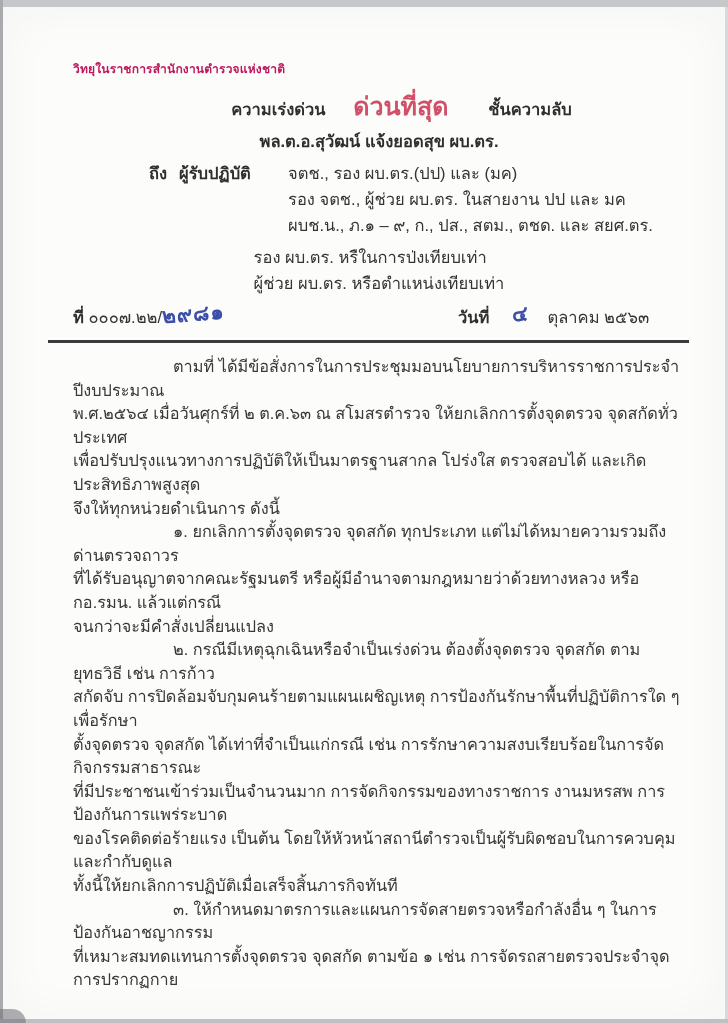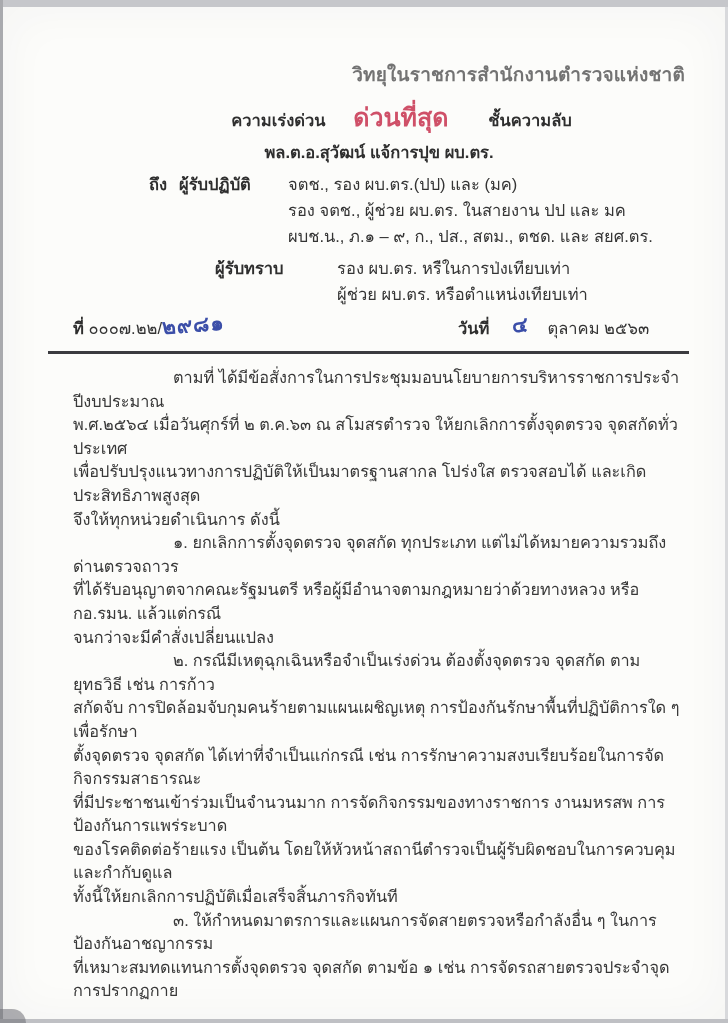--- a/index.html
+++ b/index.html
@@ -17,21 +17,21 @@
     box-shadow:inset 0 0 50px rgba(60,60,70,.04);
   }
   .edge-top{position:absolute;left:0;top:0;width:728px;height:7px;background:#c6c7cb;}
   .edge-left{position:absolute;left:0;top:0;width:3px;height:1023px;background:#a9aaae;}
   .edge-bottom{position:absolute;left:0;bottom:0;width:728px;height:4px;background:#bfc0c4;}
   .corner-blot{position:absolute;left:0;bottom:0;width:26px;height:14px;background:#6f7076;border-radius:0 14px 0 0;opacity:.55;}
 
   .content{position:relative;padding:52px 40px 0 70px;color:#343434;}
 
   .doc-title{
-    text-align:right;font-size:19px;font-weight:700;color:#737373;letter-spacing:.2px;
+    text-align:left;font-size:12px;font-weight:700;color:#be185d;letter-spacing:.2px;
   }
 
   .meta{margin-top:18px;font-size:16.5px;}
   .meta-row{display:flex;align-items:flex-start;line-height:26px;margin-bottom:6px;justify-content:center;}
   .lbl{font-weight:700;color:#2e2e2e;}
   .ml-45{margin-left:45px;}
   .ml-28{margin-left:44px;}
   .label-col{width:122px;flex:0 0 auto;}
   .label-col-wide{width:139px;flex:0 0 auto;}
   .to-label .word-gap{display:inline-block;width:12px;}
@@ -69,34 +69,33 @@
 
       <div class="meta">
 
         <div class="meta-row">
           <span class="lbl ml-45 label-col">ความเร่งด่วน</span>
           <span class="urgency-value" style="color:#cf5068;">ด่วนที่สุด</span>
           <span class="lbl">ชั้นความลับ</span>
         </div>
 
         <div class="meta-row">
-          <span class="bold-val">พล.ต.อ.สุวัฒน์  แจ้การปุข ผบ.ตร.</span>
+          <span class="bold-val">พล.ต.อ.สุวัฒน์  แจ้งยอดสุข ผบ.ตร.</span>
         </div>
 
         <div class="meta-row">
           <span class="lbl ml-28 label-col-wide to-label"><span>ถึง</span><span class="word-gap"></span><span>ผู้รับปฏิบัติ</span></span>
           <span class="val-lines">
               <div class="tline">จตช., รอง ผบ.ตร.(ปป) และ (มค)</div>
               <div class="tline">รอง จตช., ผู้ช่วย ผบ.ตร. ในสายงาน ปป และ มค</div>
               <div class="tline">ผบช.น., ภ.๑ – ๙, ก., ปส., สตม., ตชด. และ สยศ.ตร.</div>
             </span>
         </div>
 
         <div class="meta-row">
-          <span class="lbl ml-45 label-col">ผู้รับทราบ</span>
           <span class="val-lines">
               <div class="tline">รอง ผบ.ตร. หรืในการป่งเทียบเท่า</div>
               <div class="tline">ผู้ช่วย ผบ.ตร. หรือตำแหน่งเทียบเท่า</div>
             </span>
         </div>
       </div>
 
       <div class="ref-row">
         <span class="ref-left">
           <span class="lbl" style="font-weight:700;">ที่</span>

